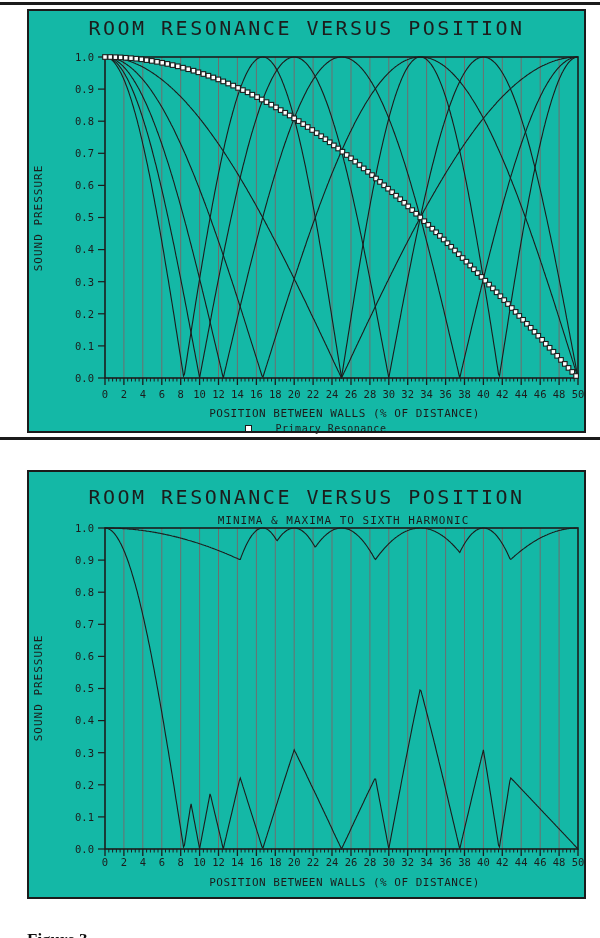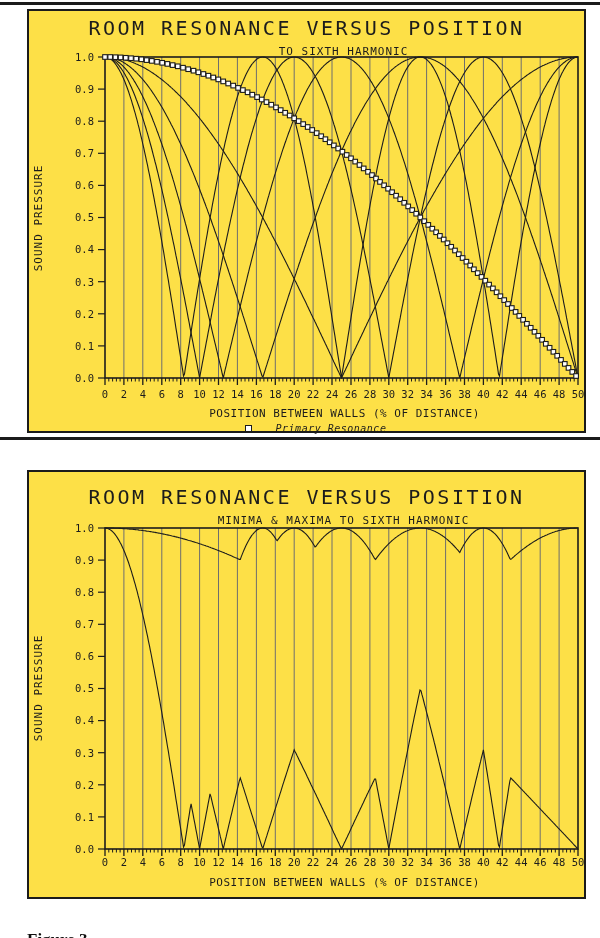--- a/index.html
+++ b/index.html
@@ -1,55 +1,54 @@
 <!DOCTYPE html>
 <html><head>
 <meta charset="utf-8">
 <style>
   html,body{margin:0;padding:0;background:#ffffff;}
   .page{position:relative;width:600px;height:938px;background:#ffffff;overflow:hidden;
         font-family:"DejaVu Sans Mono",monospace;color:#1c1c1c;}
   .hrule{position:absolute;left:0;width:600px;height:3px;background:#1b1b1b;}
-  .figbox{position:absolute;left:27px;width:555px;border:2px solid #1b1b1b;background:#fde047;}
+  .figbox{position:absolute;left:27px;width:555px;border:2px solid #1b1b1b;background:#14b8a6;}
   #figbox1{top:9px;height:420px;}
   #figbox2{top:470px;height:425px;}
   .chart-title{position:absolute;left:0;width:555px;text-align:center;
                font-size:20px;letter-spacing:2.5px;white-space:nowrap;}
   #figbox1 .chart-title{top:5px;}
   #figbox2 .chart-title{top:13px;}
   .chart-subtitle{position:absolute;left:78px;width:473px;text-align:center;
                   font-size:11px;letter-spacing:1px;white-space:nowrap;}
   #figbox1 .chart-subtitle{top:34px;}
   #figbox2 .chart-subtitle{top:42px;}
   .xlabel{position:absolute;left:79px;width:473px;text-align:center;
           font-size:11px;letter-spacing:0.5px;white-space:nowrap;}
   #figbox1 .xlabel{top:396px;}
   #figbox2 .xlabel{top:404px;}
   .legend{position:absolute;left:50px;top:412px;width:473px;display:flex;
-          align-items:center;justify-content:center;gap:24px;font-size:10px;letter-spacing:0.5px;font-style:italic;}
+          align-items:center;justify-content:center;gap:24px;font-size:10px;letter-spacing:0.5px;}
   .legend-marker{width:5px;height:5px;border:1.5px solid #1b1b1b;background:#fff;display:inline-block;}
   .caption{position:absolute;left:27px;font-family:"Liberation Serif",serif;
            font-weight:bold;font-size:17px;color:#101010;margin-top:28px;}
   #caption1{top:440px;}
   #caption2{top:902px;}
   svg.plot{position:absolute;left:-2px;top:-2px;}
   svg text{font-family:"DejaVu Sans Mono",monospace;fill:#1c1c1c;}
   .tick-label{font-size:10.5px;}
   .svg-ylabel{font-size:11px;letter-spacing:1px;text-anchor:middle;}
 </style>
 </head>
 <body>
 
 <div class="page">
 
   <div class="hrule" style="top:2px"></div>
 
   <section class="figbox" id="figbox1">
     <div class="chart-title">ROOM RESONANCE VERSUS POSITION</div>
-    <div class="chart-subtitle">TO SIXTH HARMONIC</div>
     <svg class="plot" id="plot1" width="559" height="424" viewBox="0 0 559 424">
       <text class="svg-ylabel" x="15" y="209" transform="rotate(-90 15 209)">SOUND PRESSURE</text>
     <g stroke="#6e6e6e" stroke-width="1">
           <line x1="96.9" y1="48" x2="96.9" y2="369"></line>
           <line x1="115.8" y1="48" x2="115.8" y2="369"></line>
           <line x1="134.8" y1="48" x2="134.8" y2="369"></line>
           <line x1="153.7" y1="48" x2="153.7" y2="369"></line>
           <line x1="172.6" y1="48" x2="172.6" y2="369"></line>
           <line x1="191.5" y1="48" x2="191.5" y2="369"></line>
           <line x1="210.4" y1="48" x2="210.4" y2="369"></line>

